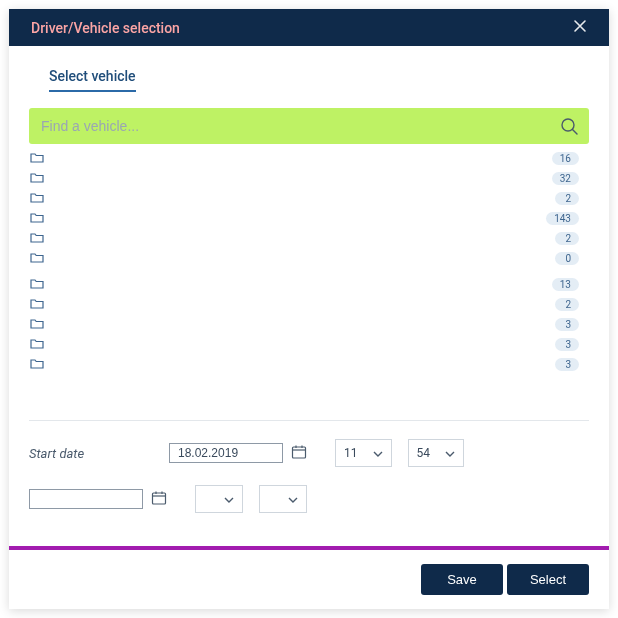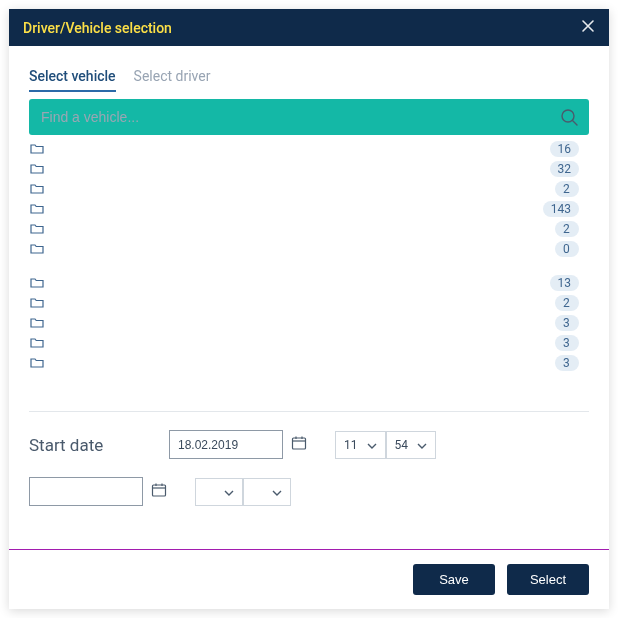--- a/index.html
+++ b/index.html
@@ -16,22 +16,22 @@
     width: 600px;
     margin: 9px;
     box-shadow: 0 2px 10px rgba(0,0,0,0.15);
     background: #fff;
     display: flex;
     flex-direction: column;
     height: 600px;
   }
   .titlebar {
     background: #0f2a4a;
-    color: #fde047;
-    padding: 10px 14px;
+    color: #fca5a5;
+    padding: 10px 22px;
     display: flex;
     align-items: center;
     justify-content: space-between;
     font-size: 14px;
     font-weight: 500;
   }
   .titlebar .close {
     cursor: pointer;
     font-size: 16px;
     line-height: 1;
@@ -41,36 +41,37 @@
     padding: 16px 20px 0 20px;
     flex: 1;
     display: flex;
     flex-direction: column;
     overflow: hidden;
   }
   .tabs {
     display: flex;
     gap: 18px;
     margin-bottom: 6px;
+    margin-left: 20px;
   }
   .tab {
     padding: 6px 0;
     font-size: 14px;
     color: #98a4b3;
     cursor: pointer;
     border-bottom: 2px solid transparent;
   }
   .tab.active {
     color: #1f4d7a;
     border-bottom-color: #2b6aa8;
     font-weight: 500;
   }
   .searchbar {
-    margin-top: 1px;
-    background: #14b8a6;
+    margin-top: 10px;
+    background: #bef264;
     border-radius: 3px;
     display: flex;
     align-items: center;
     padding: 0 10px 0 12px;
     height: 36px;
     color: #7d8a99;
   }
   .searchbar input {
     flex: 1;
     border: none;
@@ -99,29 +100,29 @@
     justify-content: space-between;
     height: 20px;
     padding: 0 6px 0 0;
   }
   .row .folder-icon {
     width: 16px;
     height: 16px;
     color: #3f668f;
     flex-shrink: 0;
   }
-  .row.group-start { margin-top: 14px; }
+  .row.group-start { margin-top: 6px; }
   .badge {
     background: #e4edf5;
     color: #3f668f;
     border-radius: 10px;
     padding: 1px 8px;
-    font-size: 12px;
+    font-size: 10px;
     min-width: 24px;
-    text-align: left;
+    text-align: right;
   }
   
   .list::-webkit-scrollbar { width: 12px; }
   .list::-webkit-scrollbar-track { background: #f4f5f6; }
   .list::-webkit-scrollbar-thumb { background: #c4cbd3; border-radius: 2px; }
   .list::-webkit-scrollbar-button {
     display: block;
     height: 12px;
     background: #f4f5f6;
   }
@@ -131,59 +132,60 @@
     margin: 12px 0 18px 0;
   }
   .formrow {
     display: flex;
     align-items: center;
     margin-bottom: 18px;
   }
   .formrow .lbl {
     width: 140px;
     color: #4a5a6c;
-    font-size: 17px;
+    font-size: 13px;
+    font-style: italic;
   }
   .date-input {
     width: 114px;
-    height: 29px;
+    height: 20px;
     border: 1px solid #8e99a6;
     padding: 0 8px;
     font-size: 12px;
     color: #3a4a5c;
     outline: none;
   }
   .cal-icon {
     margin-left: 8px;
     margin-right: 28px;
     color: #4a5a6c;
     cursor: pointer;
   }
   .sel {
     height: 28px;
     min-width: 48px;
     border: 1px solid #cfd6dd;
     background: #fff;
     padding: 0 8px;
-    margin-right: 0;
+    margin-right: 16px;
     display: inline-flex;
     align-items: center;
     justify-content: space-between;
-    gap: 9px;
+    gap: 15px;
     font-size: 12px;
     cursor: pointer;
   }
   .sel .chev { color: #4a5a6c; }
 
   .footer {
-    border-top: 1px solid #a21caf;
+    border-top: 4px solid #a21caf;
     padding: 14px 20px;
     display: flex;
     justify-content: flex-end;
-    gap: 12px;
+    gap: 4px;
   }
   .btn {
     background: #0f2a4a;
     color: #fff;
     border: none;
     padding: 8px 22px;
     min-width: 82px;
     border-radius: 3px;
     font-size: 13px;
     cursor: pointer;
@@ -200,21 +202,20 @@
       <svg width="14" height="14" viewBox="0 0 14 14">
           <path d="M2 2 L12 12 M12 2 L2 12" stroke="#fff" stroke-width="1.6" stroke-linecap="round"></path>
         </svg>
     </span>
   </div>
 
   <div class="content">
 
     <div class="tabs">
       <div class="tab active">Select vehicle</div>
-      <div class="tab">Select driver</div>
     </div>
 
     <div class="searchbar">
       <input type="text" placeholder="Find a vehicle..." style="">
       <span class="search-icon">
         <svg width="20" height="20" viewBox="0 0 20 20">
             <circle cx="9" cy="9" r="6" stroke="#4a5a6c" stroke-width="1.4" fill="none"></circle>
             <line x1="13.5" y1="13.5" x2="18" y2="18" stroke="#4a5a6c" stroke-width="1.4" stroke-linecap="round"></line>
           </svg>
       </span>

